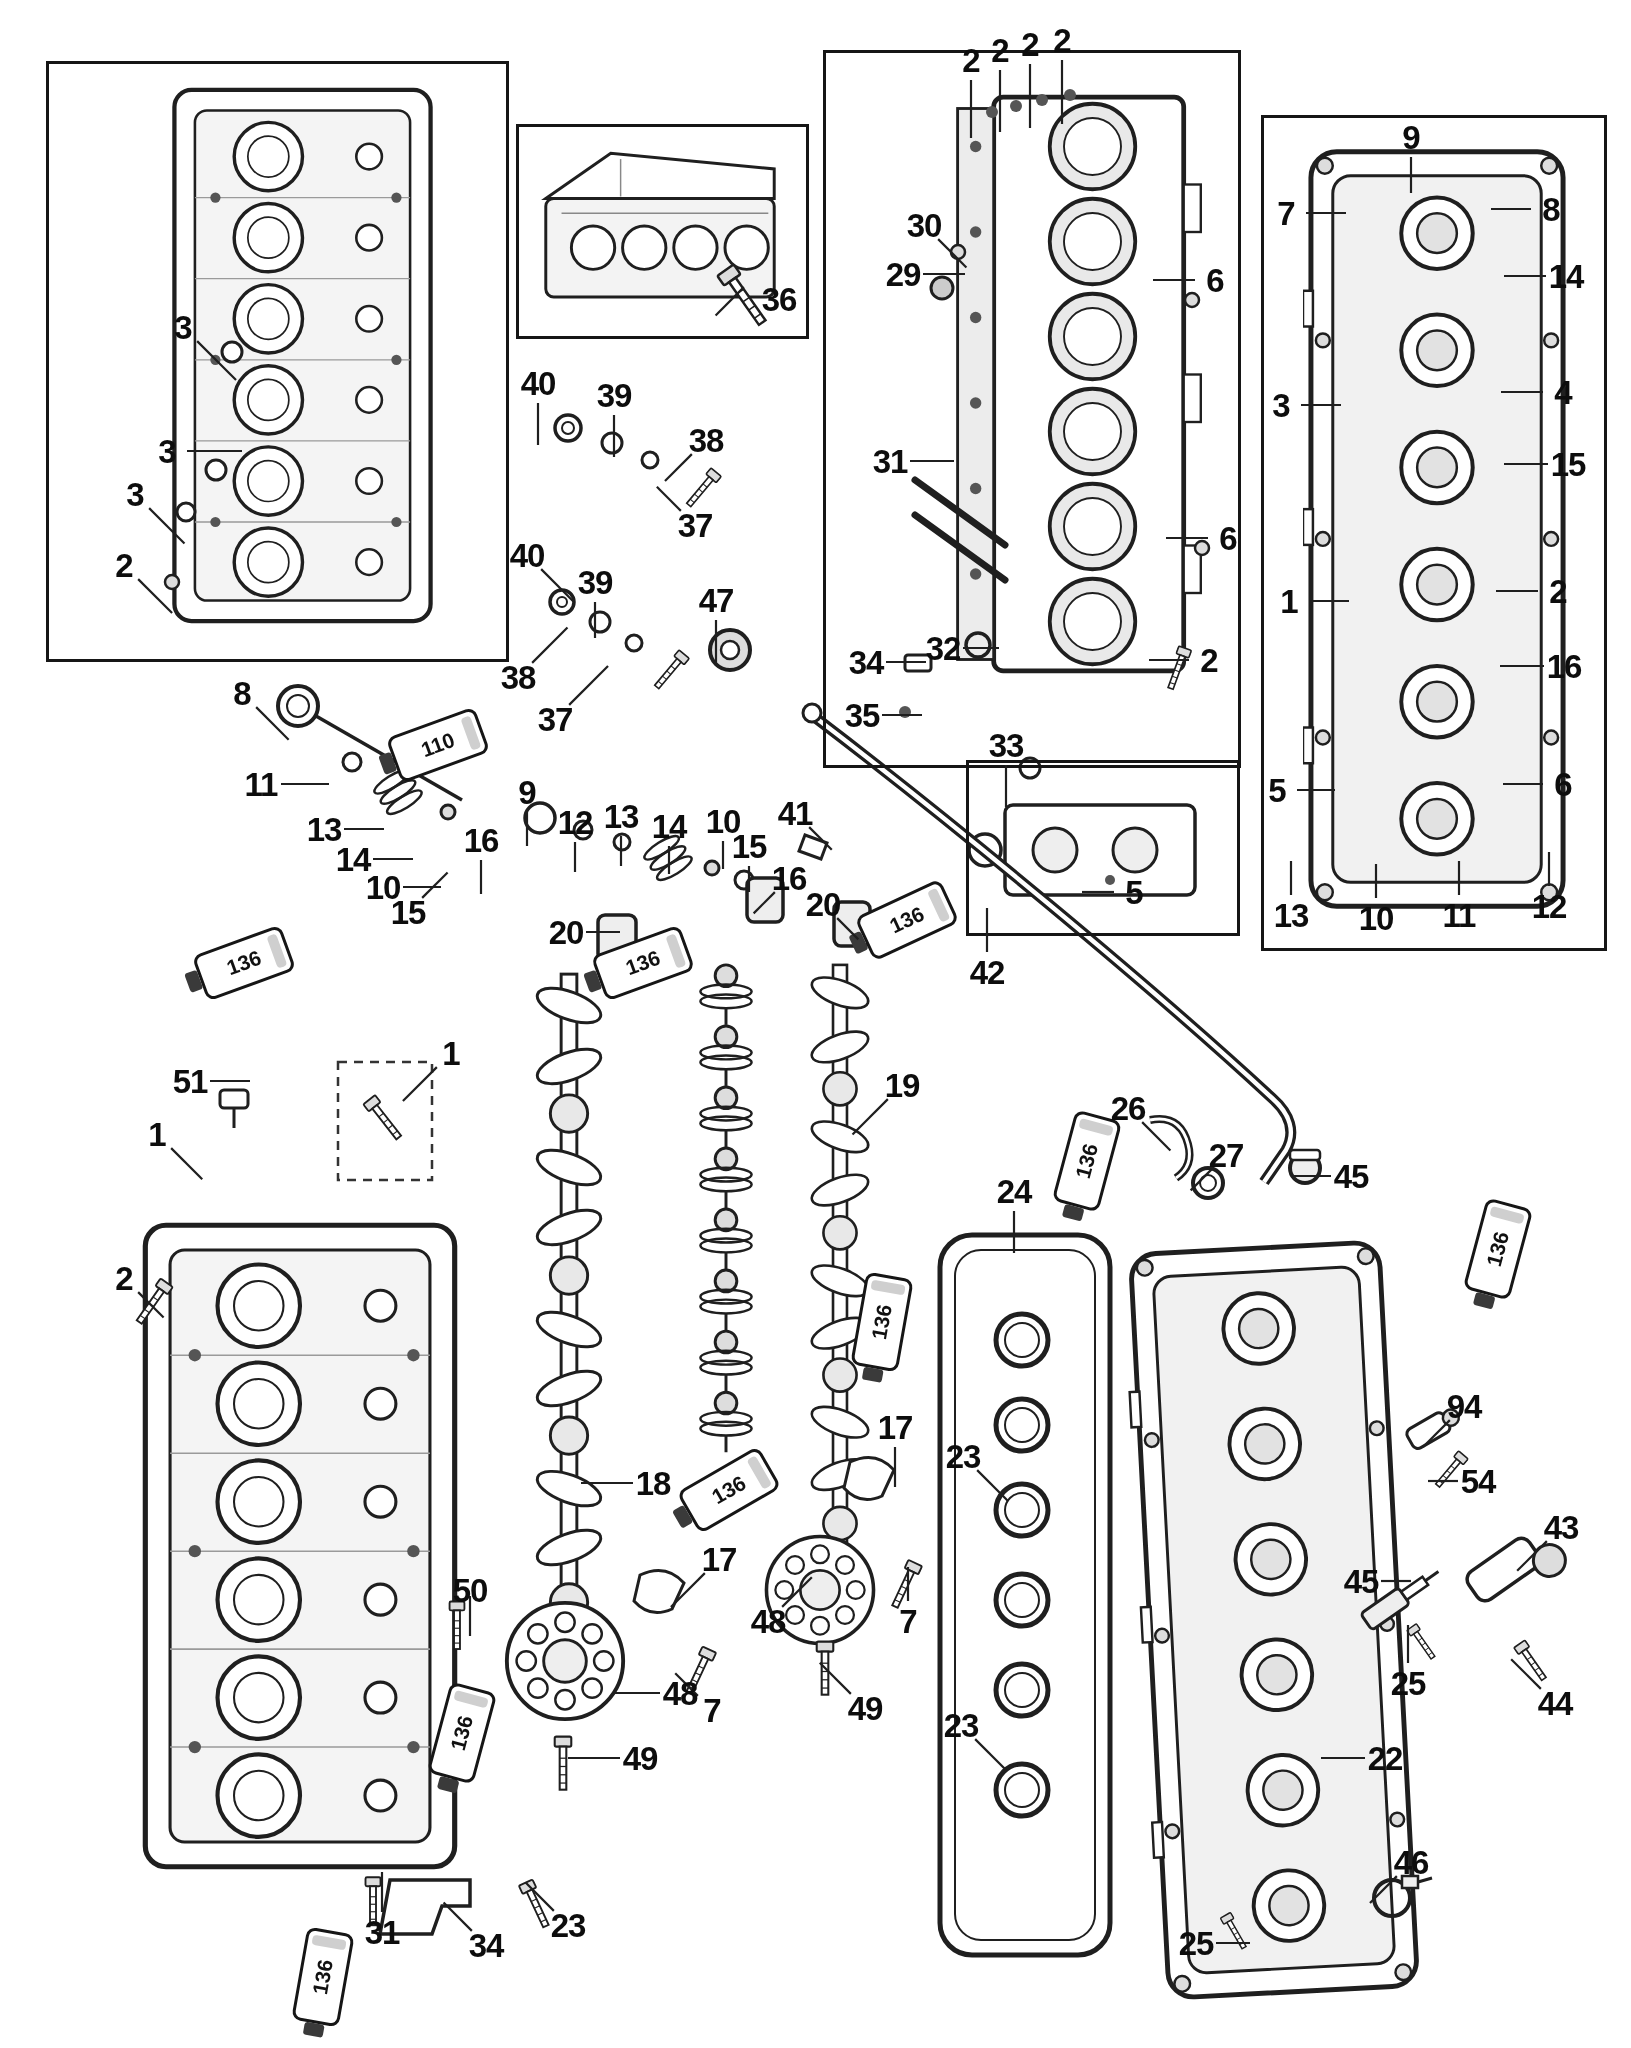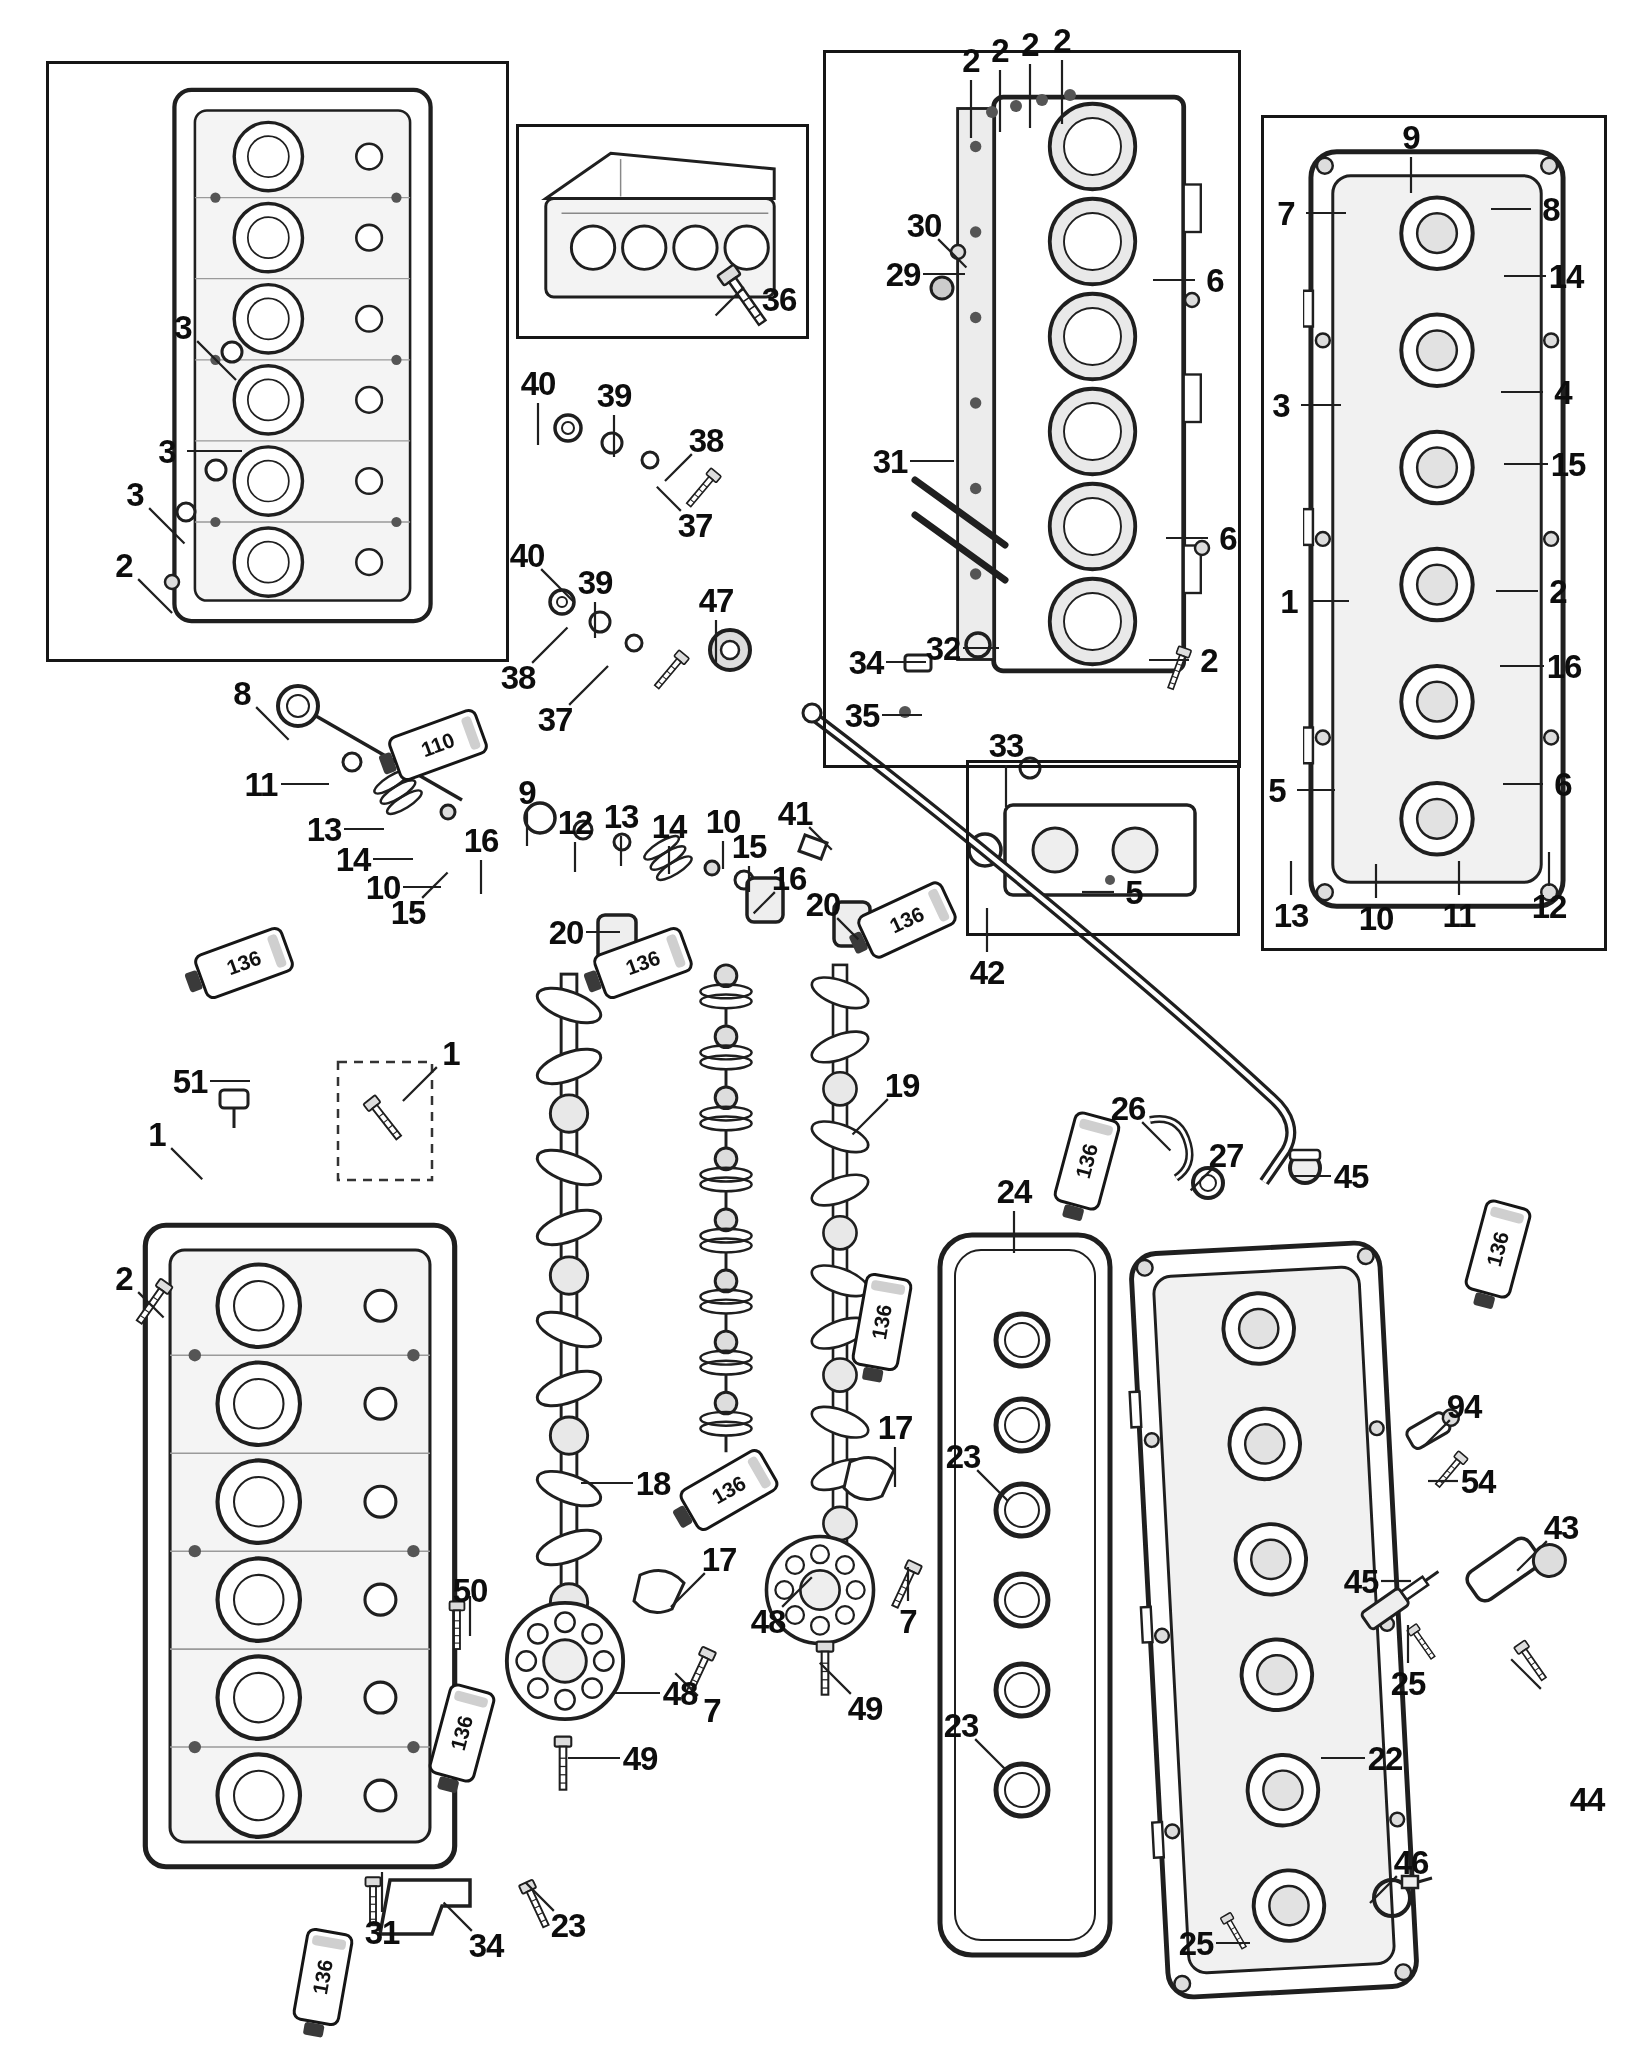--- a/index.html
+++ b/index.html
@@ -609,21 +609,21 @@
       <div class="callout" style="left: 1128px; top: 1108px;">26</div>
       <div class="callout" style="left: 1226px; top: 1155px;">27</div>
       <div class="callout" style="left: 1351px; top: 1176px;">45</div>
       <div class="callout" style="left: 1014px; top: 1191px;">24</div>
       <div class="callout" style="left: 963px; top: 1456px;">23</div>
       <div class="callout" style="left: 961px; top: 1725px;">23</div>
       <div class="callout" style="left: 1464px; top: 1406px;">94</div>
       <div class="callout" style="left: 1478px; top: 1481px;">54</div>
       <div class="callout" style="left: 1361px; top: 1581px;">45</div>
       <div class="callout" style="left: 1561px; top: 1527px;">43</div>
-      <div class="callout" style="left: 1555px; top: 1799px; margin-left: 32px;">44</div>
+      <div class="callout" style="left: 1555px; top: 1703px;">44</div>
       <div class="callout" style="left: 1408px; top: 1683px;">25</div>
       <div class="callout" style="left: 1385px; top: 1758px;">22</div>
       <div class="callout" style="left: 1411px; top: 1862px;">46</div>
       <div class="callout" style="left: 1196px; top: 1943px;">25</div>
     </div>
   <div id="tube-layer">
       <div class="tube" style="left: 438px; top: 745px; transform: translate(-50%, -50%) rotate(-20deg);">
         <span class="tube-label">110</span>
       </div>
       <div class="tube" style="left: 244px; top: 963px; transform: translate(-50%, -50%) rotate(-20deg);">

